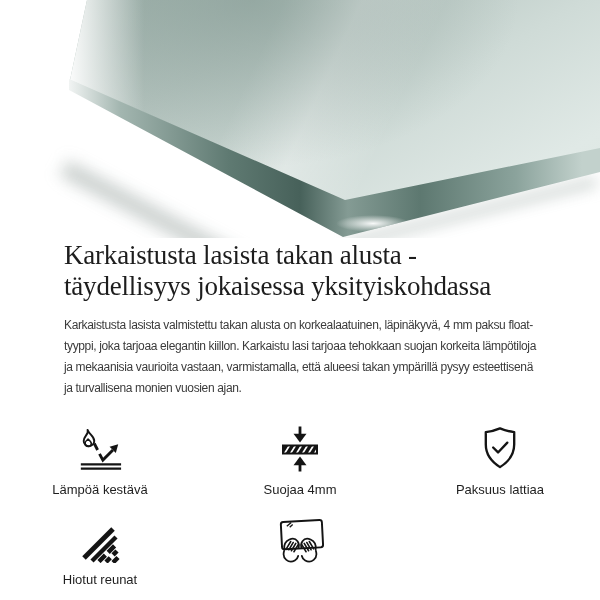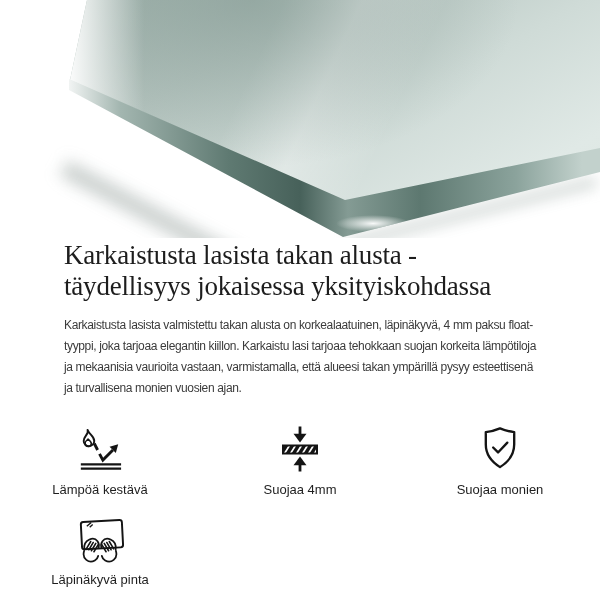--- a/index.html
+++ b/index.html
@@ -147,39 +147,52 @@
     <div class="feature-label">Suojaa 4mm</div>
   </div>
 
   <div class="feature">
     <div class="icon-box">
       <svg width="40" height="47" viewBox="0 0 40 48">
         <path d="M20 2.5c4.5 2 9.5 3.2 14.5 3.7V19c0 10.5-5.8 17.6-14.5 23C11.3 36.6 5.5 29.5 5.5 19V6.2C10.5 5.7 15.5 4.5 20 2.5z" fill="none" stroke="#141414" stroke-width="2.4" stroke-linejoin="round"></path>
         <path d="M13 22l5 5 9.5-10" fill="none" stroke="#141414" stroke-width="2.4" stroke-linecap="round" stroke-linejoin="round"></path>
       </svg>
     </div>
-    <div class="feature-label">Suojaa monien</div>
+    <div class="feature-label">Paksuus lattiaa</div>
   </div>
 
 
+  <div class="feature">
+    <div class="icon-box">
+      <svg width="40" height="40" viewBox="0 0 40 40">
+        <g stroke="#141414" fill="none">
+          <path d="M4 35L33 6" stroke-width="5"></path>
+          <path d="M12 38L36 14" stroke-width="4.5"></path>
+          <path d="M19 38.5L36.5 21" stroke-width="4.5" stroke-dasharray="9 4"></path>
+          <path d="M26 39L37 28" stroke-width="4.5" stroke-dasharray="6 4"></path>
+          <path d="M33 39.5L38 34.5" stroke-width="4.5"></path>
+        </g>
+      </svg>
+    </div>
+    <div class="feature-label">Hiotut reunat</div>
+  </div>
 
   <div class="feature">
     <div class="icon-box">
       <svg width="58" height="45" viewBox="0 0 58 46">
         <rect x="10" y="3" width="42" height="28" rx="2.5" transform="rotate(-3 31 17)" fill="none" stroke="#141414" stroke-width="2"></rect>
         <path d="M15.5 8.5l4.5-4 M18.5 9.5l3-2.8" fill="none" stroke="#141414" stroke-width="1.4"></path>
         <g id="lhand">
           <path d="M13 32c-.6-4.2 1.2-8.2 5.2-10 3-1.4 6.4-.8 8.3 1.7 1.5 2 1.8 4.6.9 7.1" fill="none" stroke="#141414" stroke-width="1.8" stroke-linecap="round"></path>
           <g stroke="#141414" stroke-width="1.6" stroke-linecap="round">
             <line x1="15" y1="31.5" x2="19.5" y2="24"></line>
             <line x1="17.6" y1="32.5" x2="22.1" y2="25"></line>
             <line x1="20.2" y1="33.5" x2="24.7" y2="26"></line>
             <line x1="22.8" y1="34.5" x2="27.3" y2="27"></line>
           </g>
           <path d="M12.8 33.5c-1.2 3.8-.4 7.2 2.2 9.3 2.4 1.9 6 2.1 8.7.6 1.8-1 3-2.6 3.4-4.6" fill="none" stroke="#141414" stroke-width="1.8" stroke-linecap="round"></path>
         </g>
         <use href="#lhand" transform="translate(58,0) scale(-1,1)"></use>
       </svg>
     </div>
-    <div class="feature-label">Läpinäkyvä pinta</div>
   </div>
 
 </div>
 
 </body></html>

